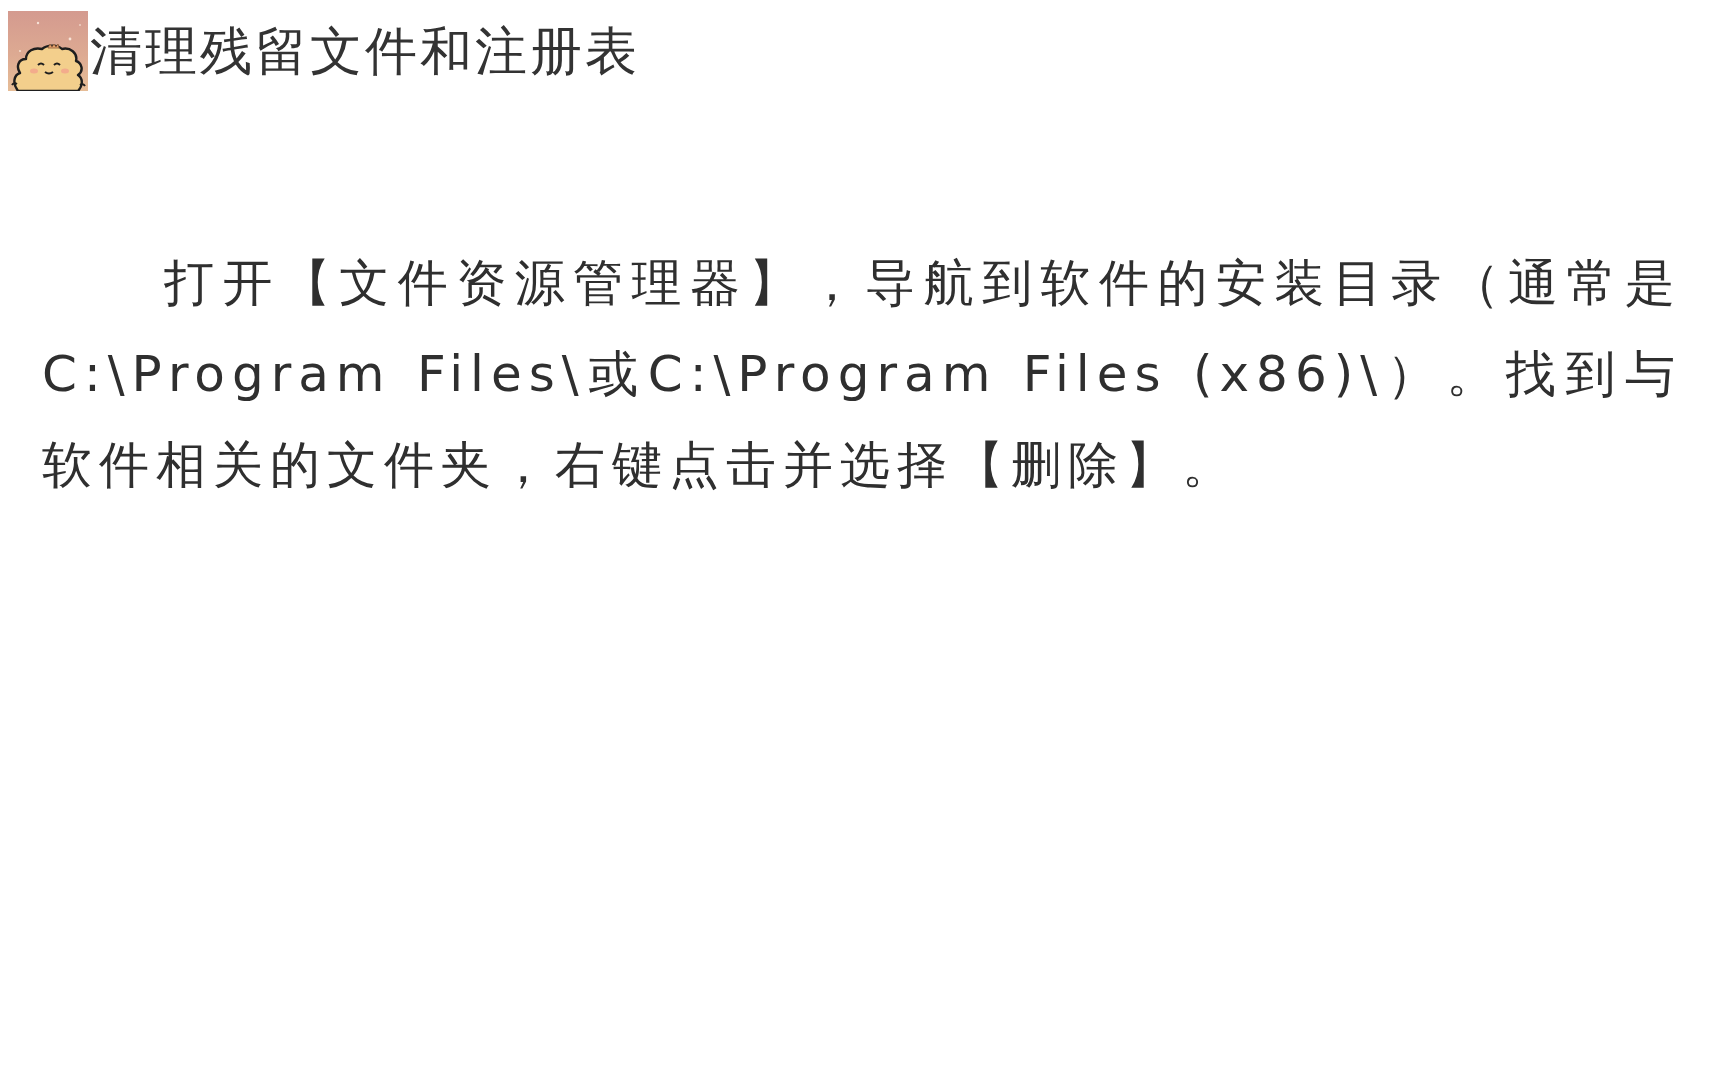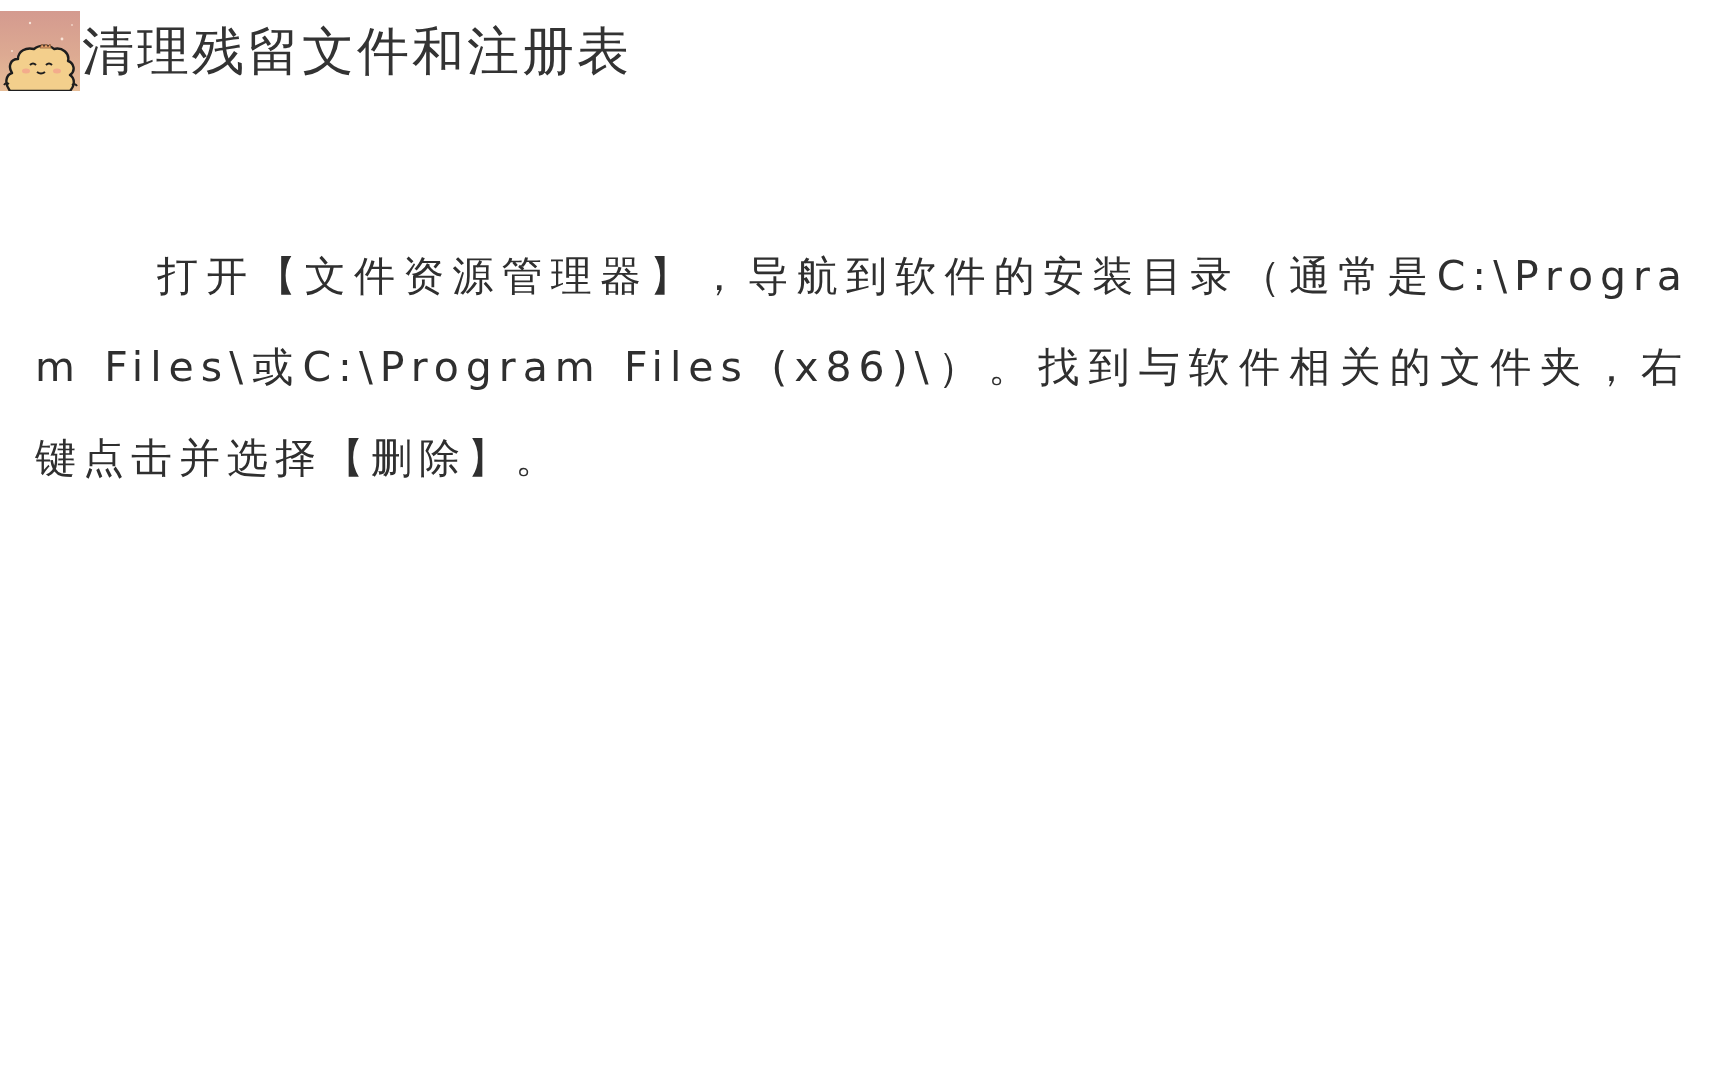--- a/index.html
+++ b/index.html
@@ -10,21 +10,21 @@
   body {
     width: 1725px;
     height: 1080px;
     position: relative;
     overflow: hidden;
     font-family: "DejaVu Sans", "Liberation Sans", sans-serif;
     color: #2f2f2f;
   }
   .header {
     position: absolute;
-    left: 0;
+    left: 8px;
     top: 11px;
     height: 80px;
     display: flex;
     align-items: center;
   }
   .avatar {
     width: 80px;
     height: 80px;
     position: relative;
     overflow: hidden;
@@ -41,25 +41,25 @@
     color: #333333;
     white-space: nowrap;
   }
   .article {
     position: absolute;
     left: 26px;
     top: 222px;
     width: 1672px;
   }
   .para {
-    font-size: 41px;
+    font-size: 50px;
     line-height: 91px;
     letter-spacing: 7px;
     text-indent: 122px;
-    margin: 9px;
+    margin: 16px;
     word-break: break-all;
     text-align: justify;
   }
   .para + .para { margin-top: 83px; }
 </style>
 </head>
 <body>
 
 <div class="header">
   <div class="avatar">

